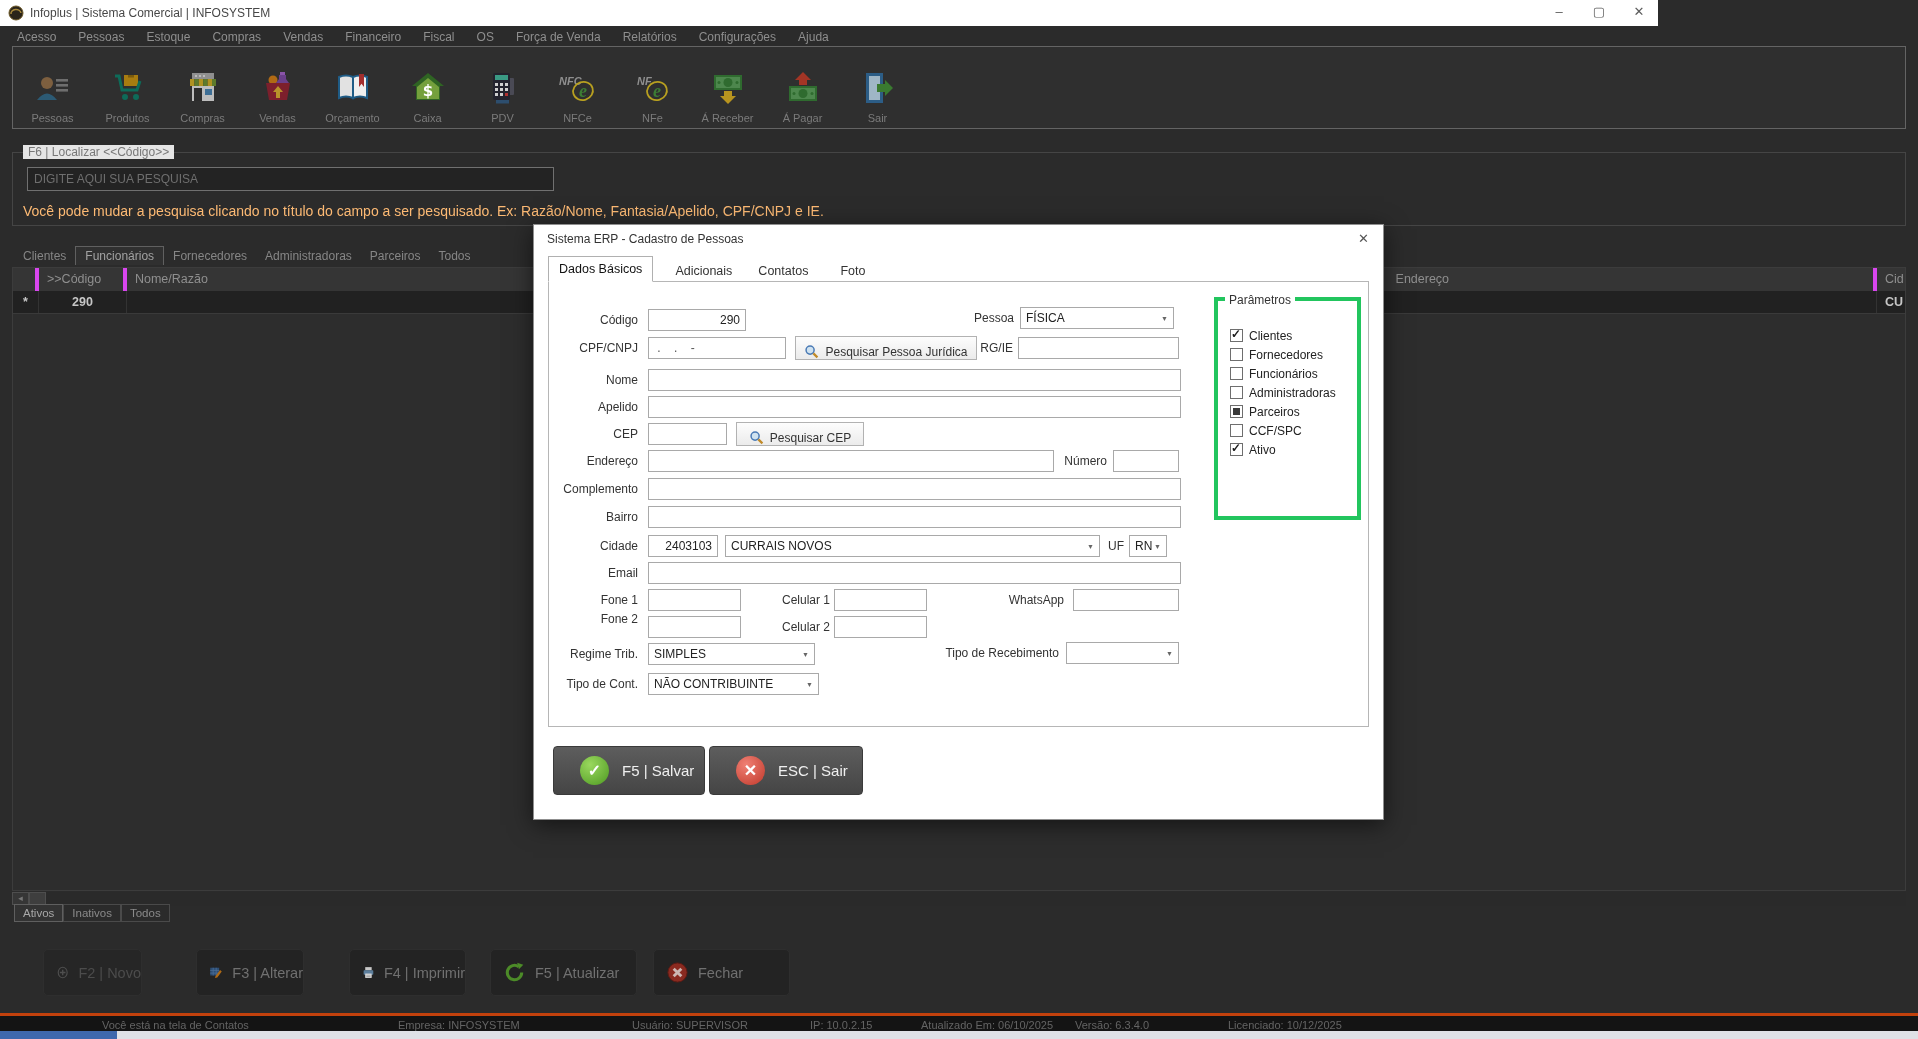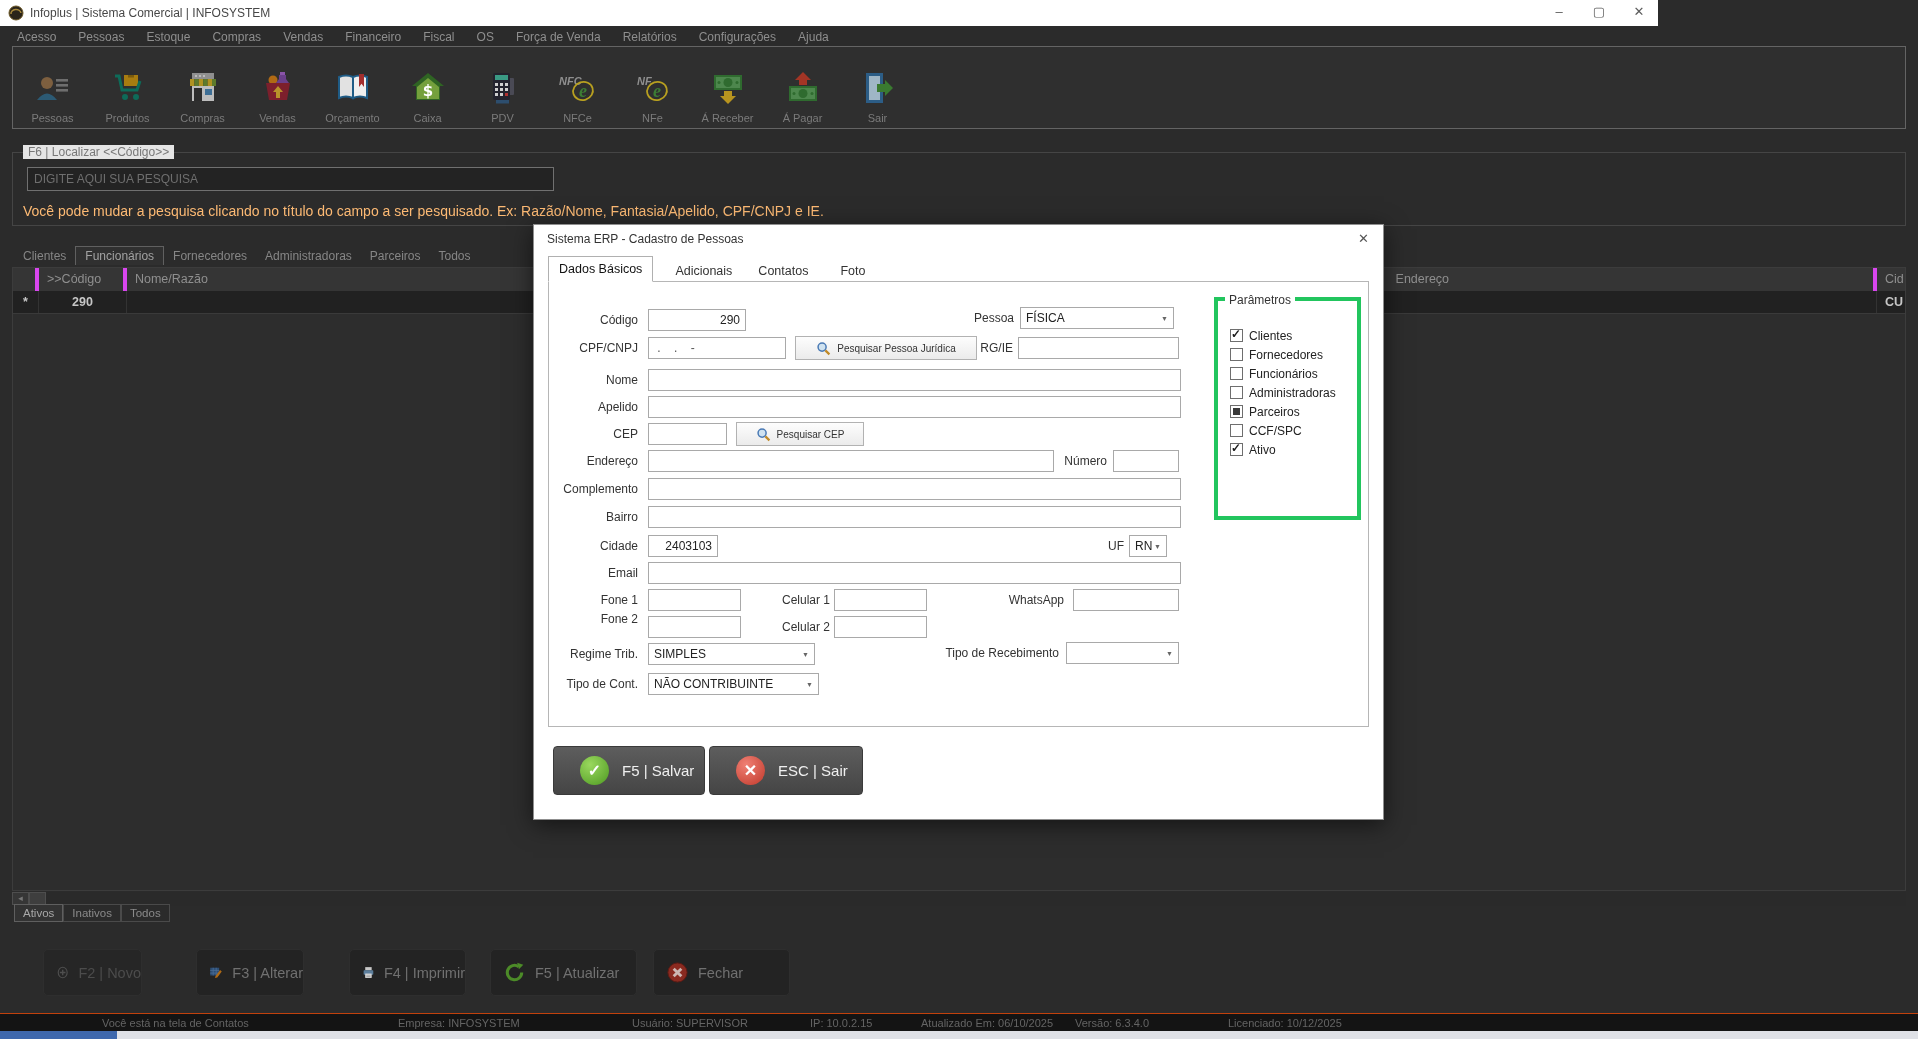--- a/index.html
+++ b/index.html
@@ -33,40 +33,40 @@
   .grow .gcell{color:#c6c6c6;font-weight:bold;border-right:1px solid #333}
   .hscroll{left:12px;top:892px;width:1894px;height:14px;background:#2a2a2a;display:flex}
   .hbox{width:17px;height:13px;background:#363636;border:1px solid #4e4e4e;box-sizing:border-box;color:#777;font-size:9px;text-align:center;line-height:11px}
   .pagertabs{left:14px;top:904px;display:flex}
   .ptab{padding:2px 8px;font-size:11.5px;color:#8a8a8a;border:1px solid #4a4a4a}
   .ptab.active{background:#333;color:#a8a8a8;border-color:#5f5f5f}
   .actionbar{left:0;top:949px;width:1918px;height:48px}
   .abtn{position:absolute;top:0;height:47px;background:#232323;border:1px solid #2e2e2e;border-radius:5px;
         display:flex;align-items:center;padding-left:12px;box-sizing:border-box;gap:9px;font-size:14.5px;color:#707070;white-space:nowrap}
   .abtn.disabled{color:#4c4c4c;background:#262626}
-  .statusbar{left:0;top:1013px;width:1918px;height:18px;background:#141414;border-top:1px solid #c2410c}
+  .statusbar{left:0;top:1013px;width:1918px;height:18px;background:#141414;border-top:3px solid #c2410c}
   .statusbar span{position:absolute;top:3px;font-size:11px;color:#646464;white-space:nowrap}
   .bottomstrip{left:0;top:1031px;width:1918px;height:8px;background:#dfe1e6}
   .bluechip{left:0;top:1031px;width:117px;height:8px;background:#3e68ad}
   
   .dialog{left:533px;top:224px;width:849px;height:594px;background:#fff;border:1px solid #8f8f8f;
           box-shadow:0 5px 22px rgba(0,0,0,.55);z-index:10}
   .dtitle{position:absolute;left:13px;top:7px;font-size:12px;color:#333}
   .dclose{position:absolute;right:14px;top:6px;font-size:13px;color:#555}
   .dtabs{position:absolute;left:14px;top:31px;height:26px;display:flex;align-items:flex-end}
   .dtab{padding:4px 12px;font-size:12.5px;color:#333}
   .dtab.active{border:1px solid #b0b0b0;border-bottom:1px solid #fff;background:#fff;color:#111;position:relative;z-index:2;padding:5px 10px}
   .dpanel{position:absolute;left:14px;top:56px;width:821px;height:446px;border:1px solid #b6b6b6;background:#fff;box-sizing:border-box}
   .dlbl{position:absolute;width:96px;left:8px;text-align:right;font-size:12px;color:#333;line-height:22px;white-space:nowrap}
   .inp{position:absolute;height:22px;background:#fff;border:1px solid #a9a9a9;box-sizing:border-box;
        font-size:12px;color:#222;line-height:20px;padding:0 5px;white-space:pre;overflow:hidden}
   .inp.right{text-align:right}
   .dd .arr{position:absolute;right:5px;top:1px;font-size:7px;color:#666;line-height:20px}
   .dbtn{position:absolute;height:24px;background:linear-gradient(#fdfdfd,#ebebeb);border:1px solid #b2b2b2;box-sizing:border-box;
-        display:flex;align-items:center;justify-content:center;gap:6px;font-size:10px;color:#333;white-space:nowrap}
+        display:flex;align-items:flex-end;justify-content:center;gap:6px;font-size:12px;color:#333;white-space:nowrap}
   .pgroup{position:absolute;left:680px;top:72px;width:147px;height:223px;border:4px solid #22c55e;box-sizing:border-box}
   .legend-light{position:absolute;top:-8px;left:7px;background:#fff;padding:0 4px;font-size:12px;color:#333}
   .cbrow{position:absolute;left:12px;height:15px;display:flex;align-items:center;gap:6px;font-size:12px;color:#222;white-space:nowrap}
   .cbbox{width:13px;height:13px;border:1px solid #6e6e6e;box-sizing:border-box;background:#fff;position:relative;flex:none}
   .cbbox .mark{position:absolute;left:0;top:-3px;font-size:12px;font-weight:bold;color:#1a1a1a;display:none}
   .cbbox[data-state="checked"] .mark{display:block}
   .cbbox[data-state="indeterminate"]::after{content:"";position:absolute;left:2px;top:2px;width:7px;height:7px;background:#3a3a3a}
   .bigbtn{position:absolute;top:521px;height:49px;background:linear-gradient(#5d5d5d,#454545);border:1px solid #3a3a3a;border-radius:4px;
           box-sizing:border-box;display:flex;align-items:center;padding-left:26px;gap:13px;font-size:15px;color:#efefef;white-space:nowrap}
   .ballicon{width:29px;height:29px;border-radius:50%;display:flex;align-items:center;justify-content:center;
@@ -410,20 +410,21 @@
   <div class="dlbl" style="left:493px;width:80px;top:225px">Número</div>
   <div class="inp" style="left:579px;top:225px;width:66px"></div>
 
   <div class="dlbl" style="top:253px">Complemento</div>
   <div class="inp" style="left:114px;top:253px;width:533px"></div>
   <div class="dlbl" style="top:281px">Bairro</div>
   <div class="inp" style="left:114px;top:281px;width:533px"></div>
 
   <div class="dlbl" style="top:310px">Cidade</div>
   <div class="inp right" style="left:114px;top:310px;width:70px">2403103</div>
+  <div class="inp dd" style="left:191px;top:310px;width:375px"><span>CURRAIS NOVOS</span><span class="arr">▼</span></div>
   <div class="dlbl" style="left:556px;width:34px;top:310px">UF</div>
   <div class="inp dd" style="left:595px;top:310px;width:38px"><span>RN</span><span class="arr">▼</span></div>
 
   <div class="dlbl" style="top:337px">Email</div>
   <div class="inp" style="left:114px;top:337px;width:533px"></div>
 
   <div class="dlbl" style="top:364px">Fone 1</div>
   <div class="inp" style="left:114px;top:364px;width:93px"></div>
   <div class="dlbl" style="left:226px;width:70px;top:364px">Celular 1</div>
   <div class="inp" style="left:300px;top:364px;width:93px"></div>

